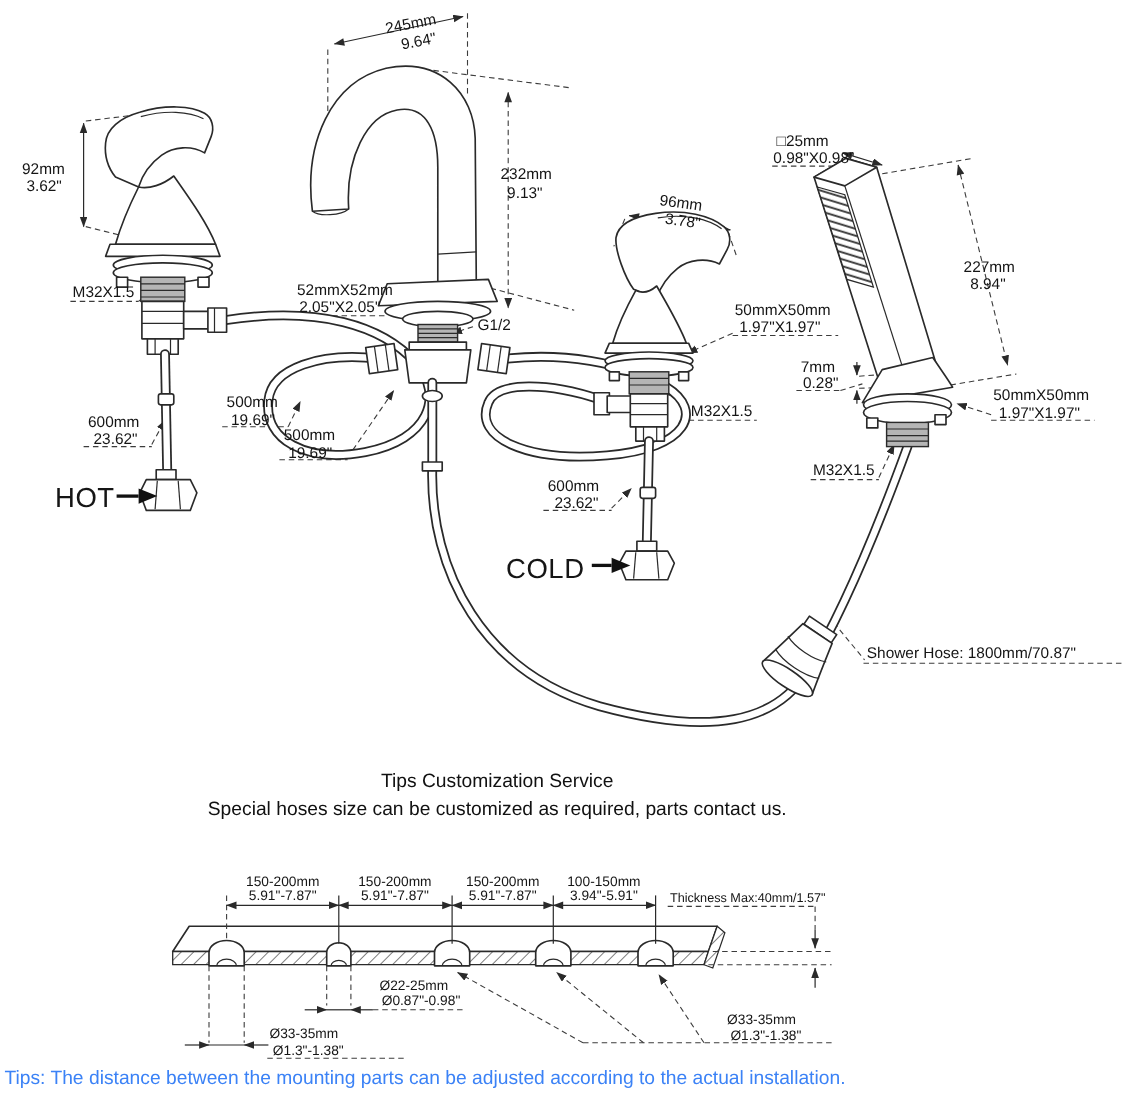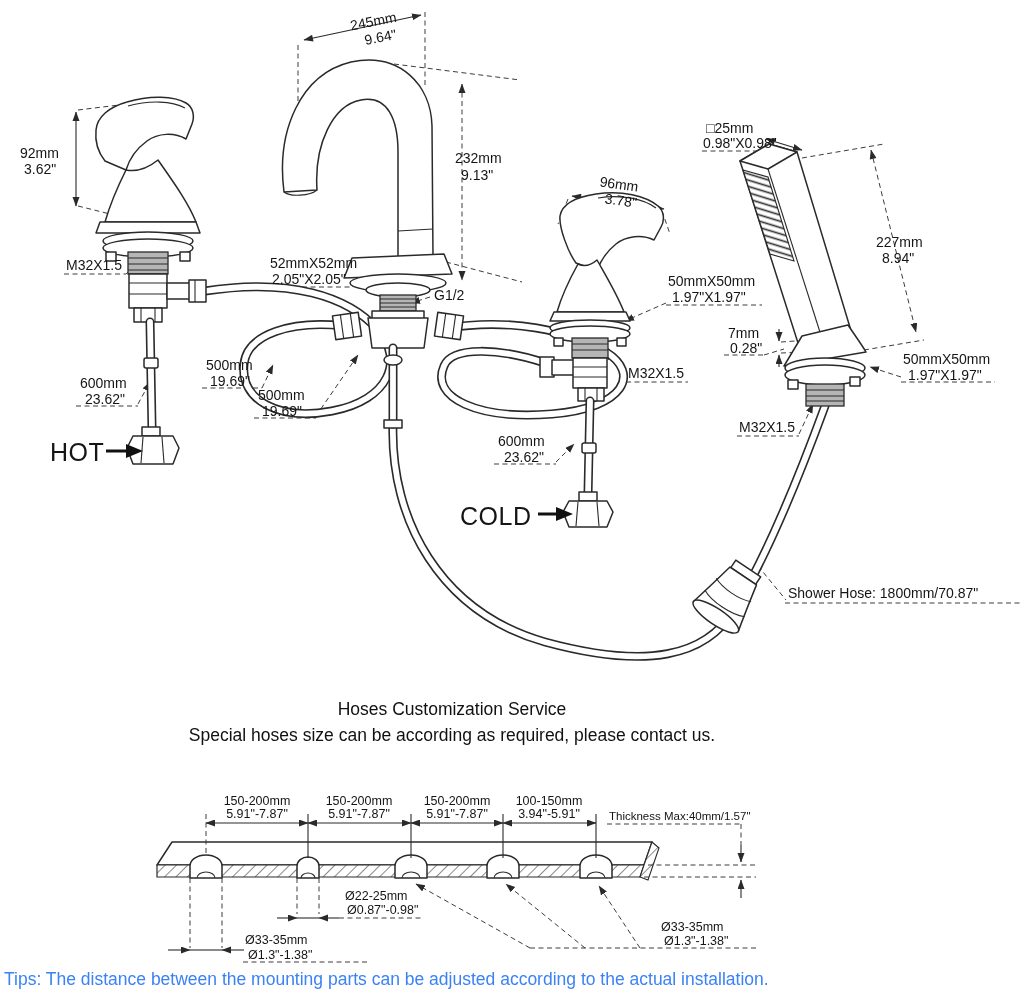--- a/index.html
+++ b/index.html
@@ -381,19 +381,19 @@
 
     <text class="lbl2" x="245" y="944">Ø33-35mm</text>
     <text class="lbl2" x="248" y="959">Ø1.3"-1.38"</text>
 
     <text class="lbl2" x="661" y="931">Ø33-35mm</text>
     <text class="lbl2" x="664" y="945">Ø1.3"-1.38"</text>
   </g>
 </svg>
 
 <div class="note" style="top:696px">
-  <div>Hoses Customization Service</div>
-  <div>Special hoses size can be according as required, please contact us.</div>
+  <div>Tips Customization Service</div>
+  <div>Special hoses size can be customized as required, parts contact us.</div>
 </div>
 
 <div class="tips">Tips: The distance between the mounting parts can be adjusted according to the actual installation.</div>
 
 </div>
 
 </body></html>

